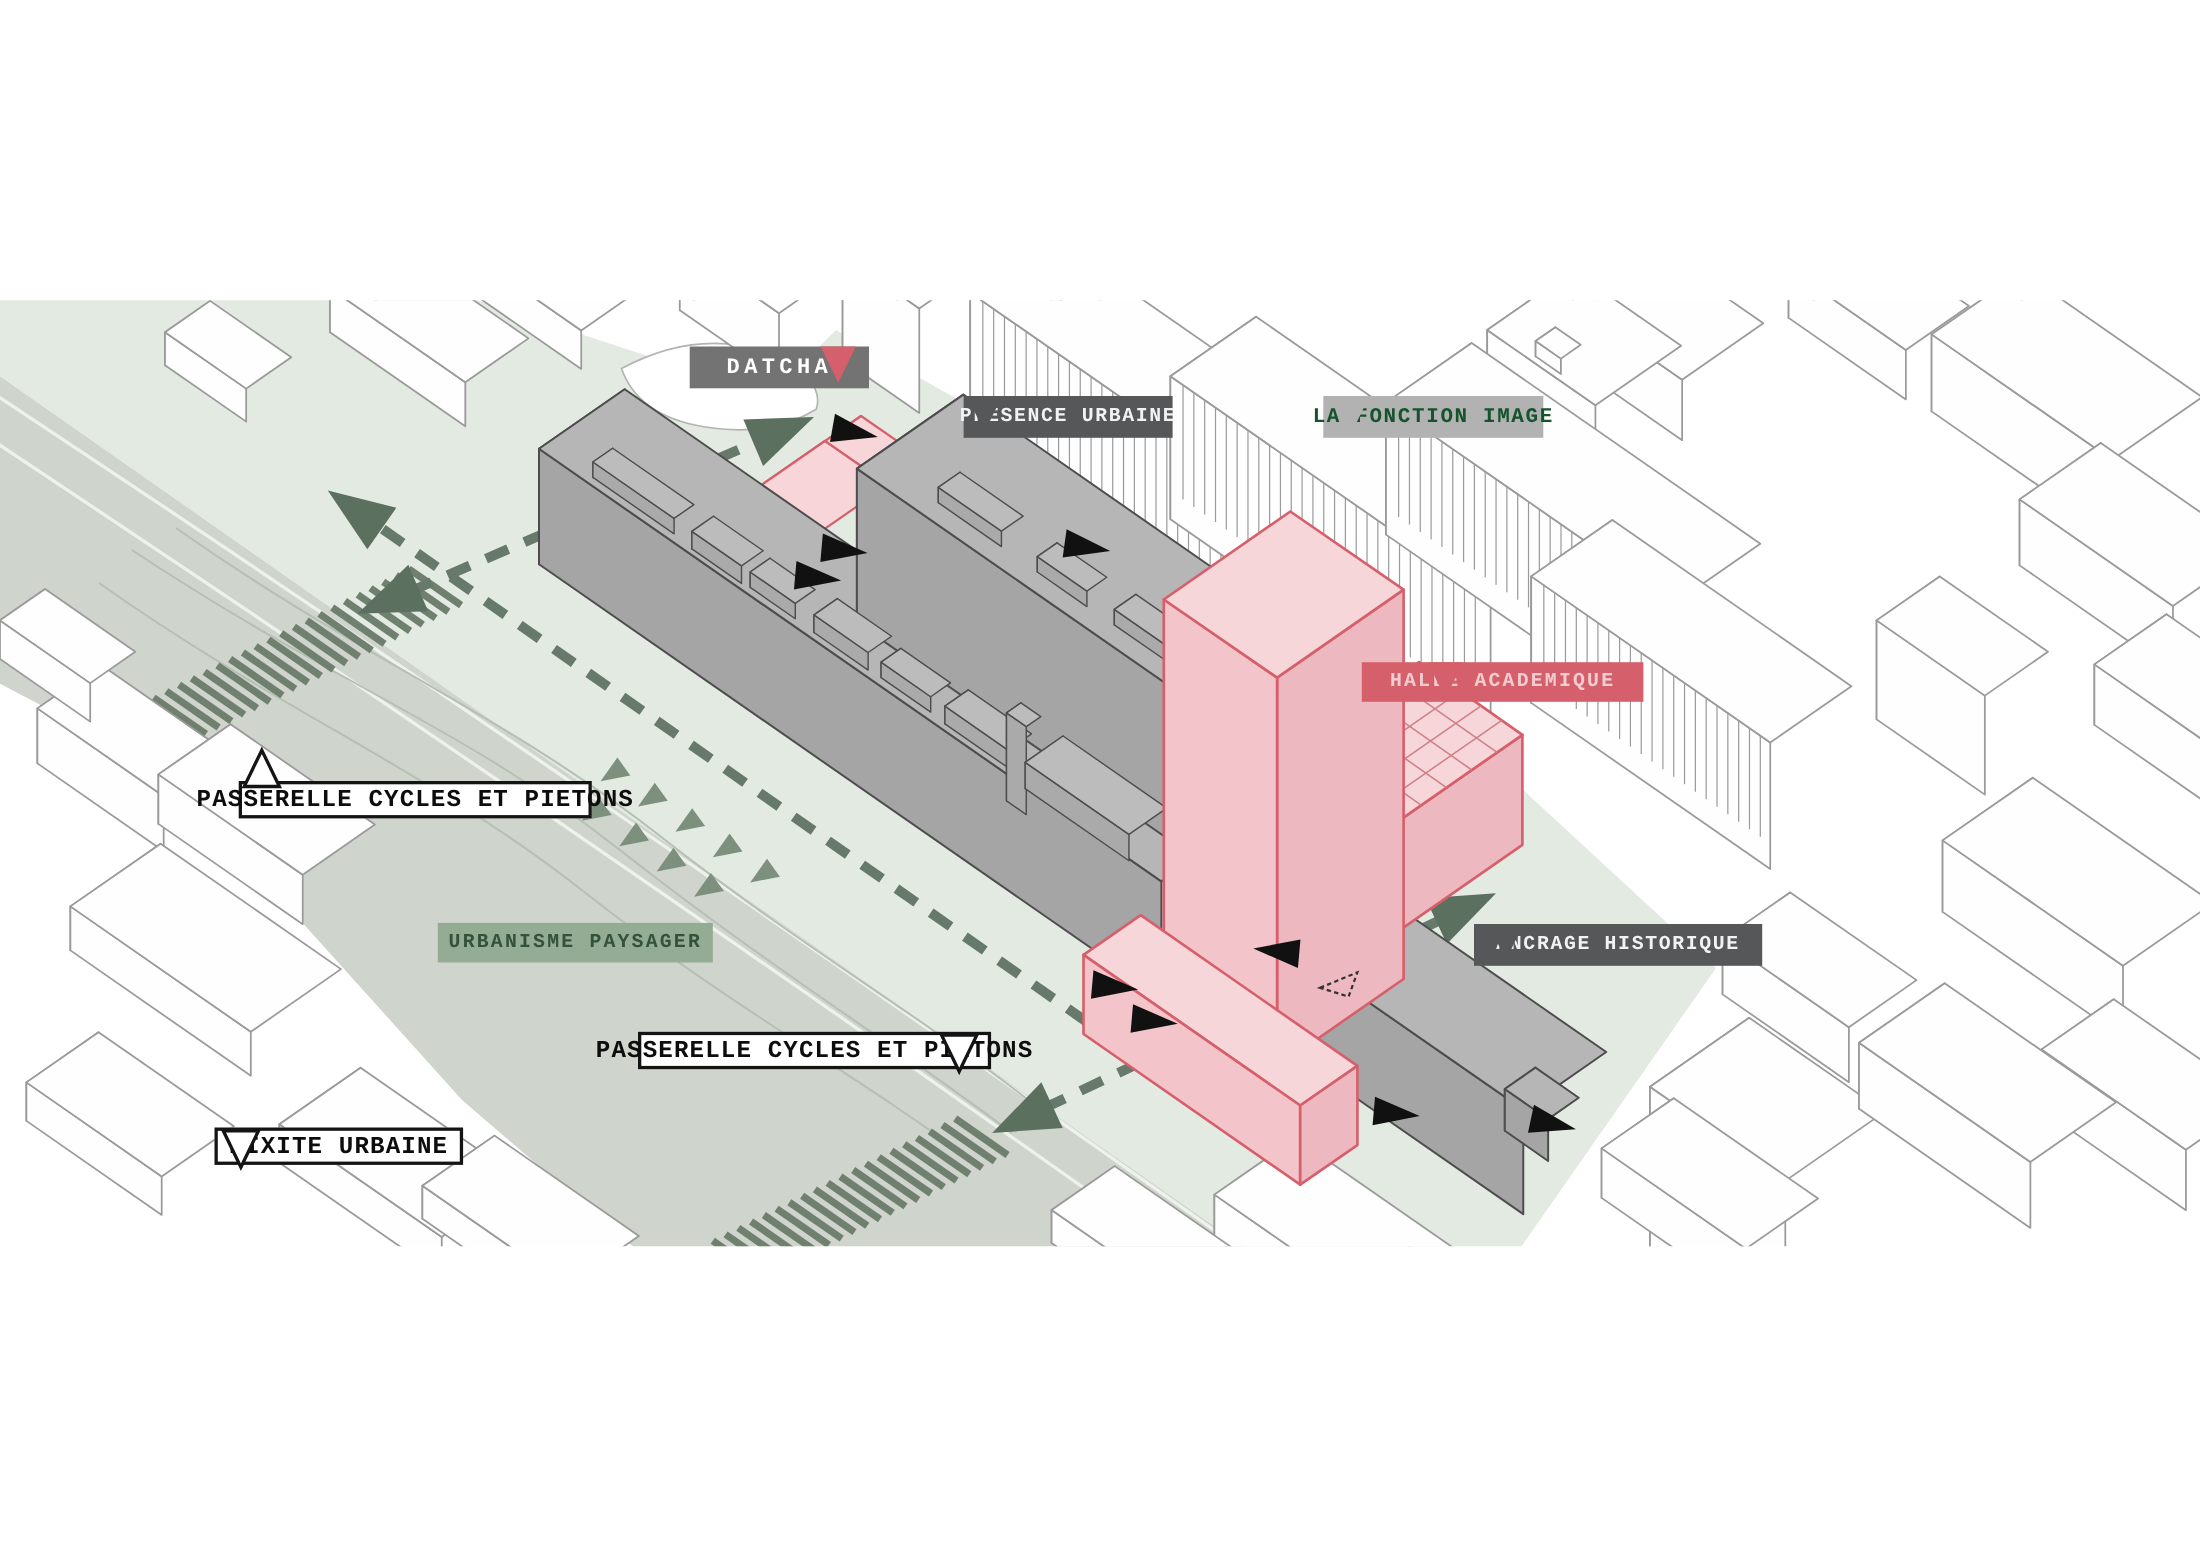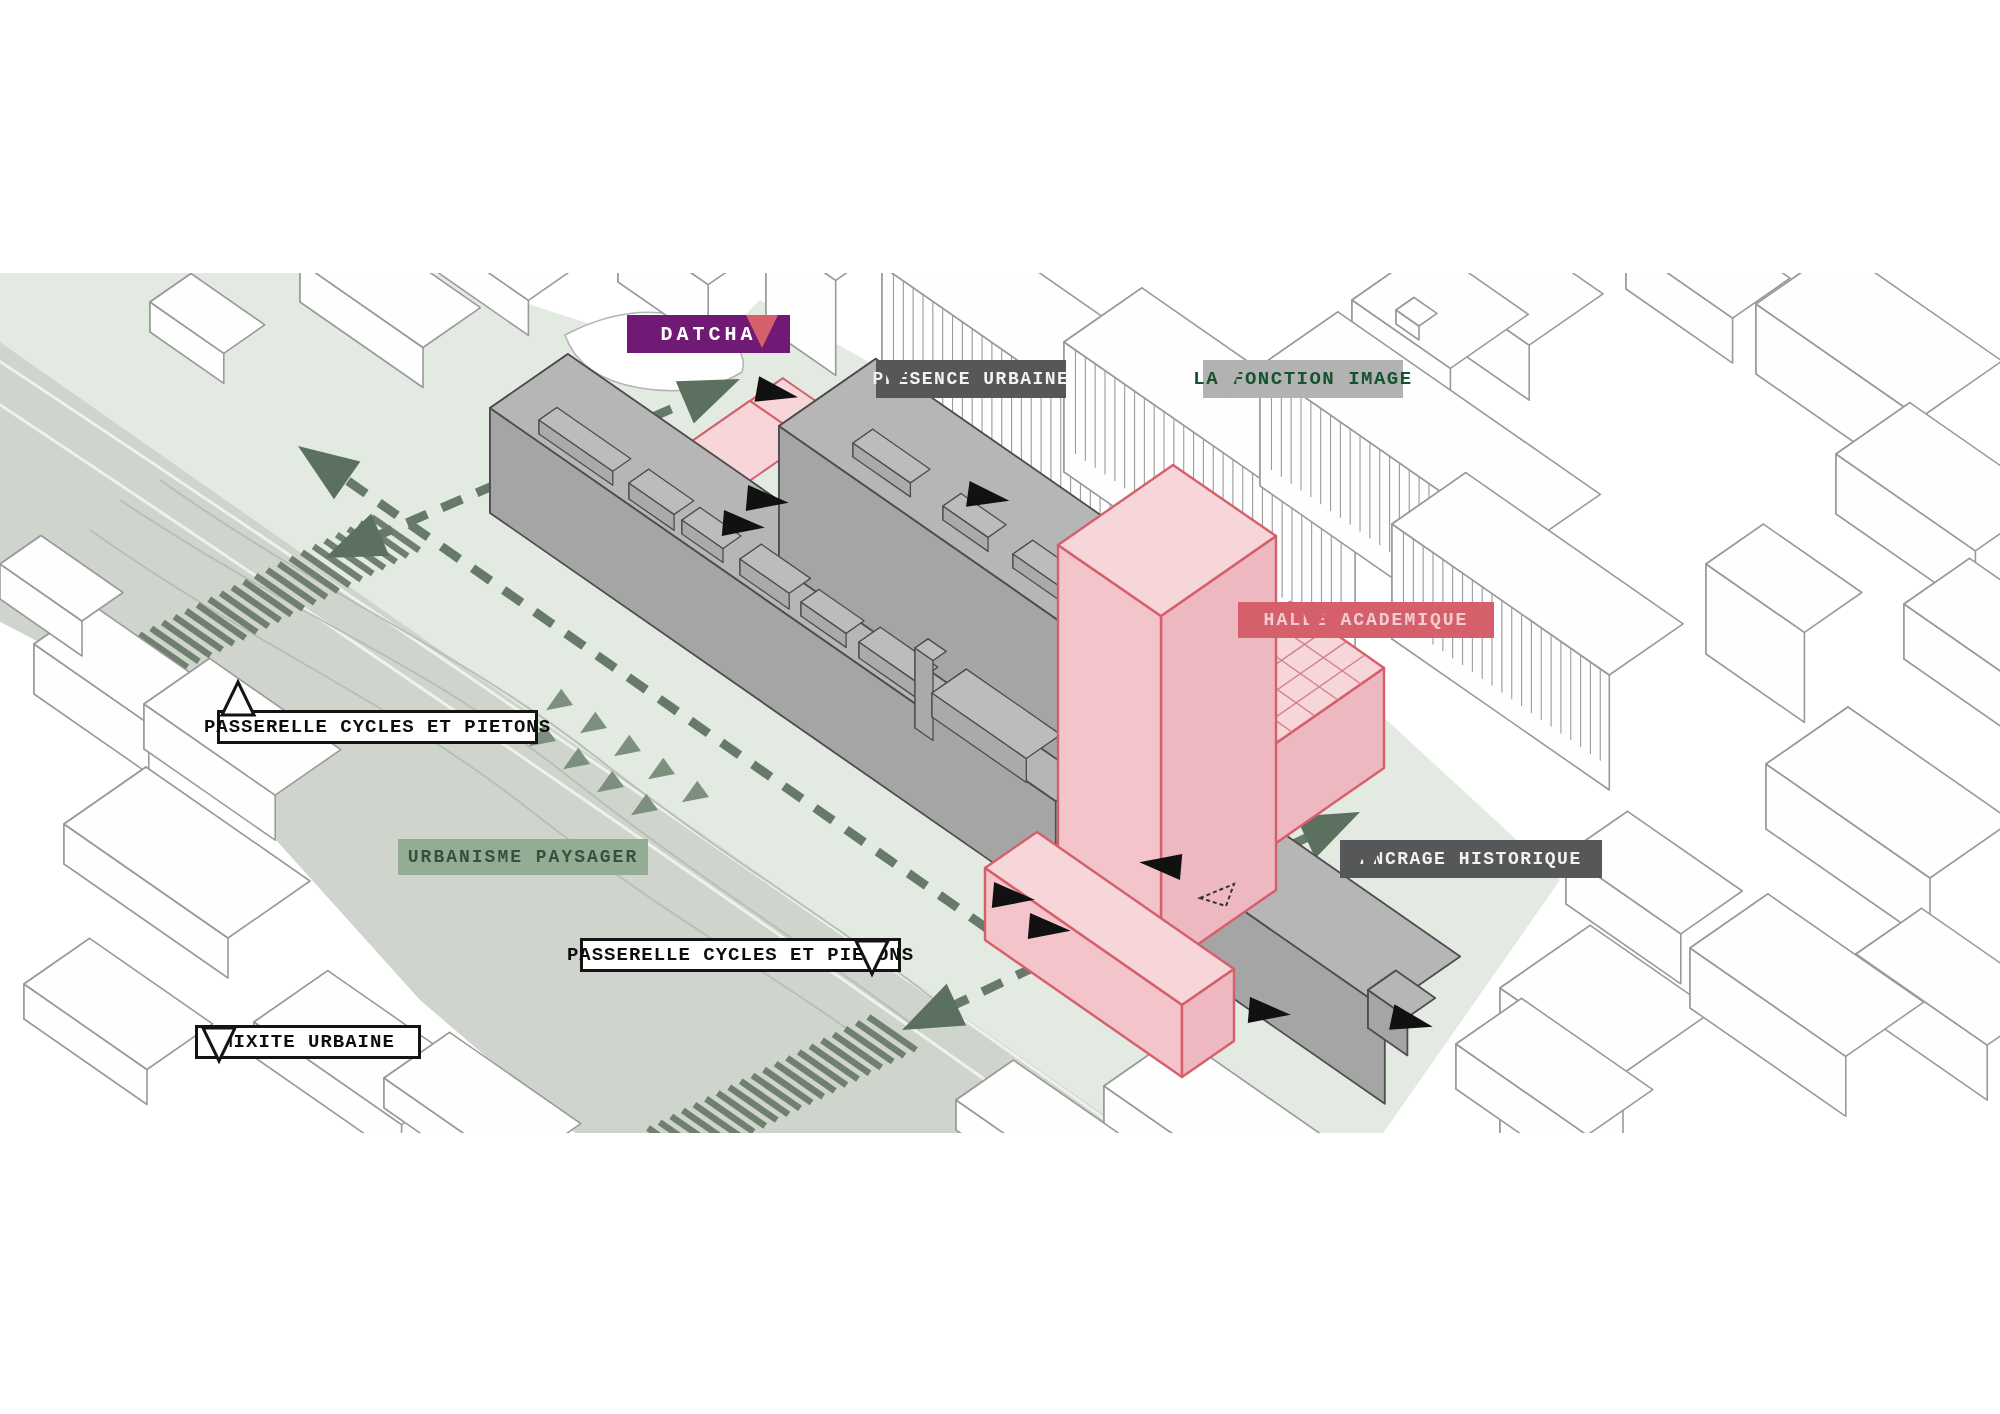--- a/index.html
+++ b/index.html
@@ -30,27 +30,27 @@
   .twTop{fill:#f7d6d9;} .twSW{fill:#f3c5ca;} .twSE{fill:#edb8bf;}
   .twTop,.twSW,.twSE{stroke:#d5606b;stroke-width:2.4;stroke-linejoin:round;}
   .grid{stroke:#cf8089;stroke-width:1.4;}
   .btri{fill:#111111;}
   .dashtri{fill:none;stroke:#333;stroke-width:2;stroke-dasharray:4 3;}
 
   
   .tag{position:absolute;display:flex;align-items:center;justify-content:center;
        height:38px;font-weight:bold;white-space:nowrap;z-index:5;}
   .tag .ptr{position:absolute;width:42px;height:36px;overflow:visible;}
-  .tag-red{background:#701a75;color:#ffffff;font-size:20px;letter-spacing:4px;}
+  .tag-red{background:#737373;color:#ffffff;font-size:20px;letter-spacing:4px;}
   .tag-red2{background:#d5606b;color:#f2cdd0;font-size:18px;letter-spacing:2px;height:36px;}
   .tag-dark{background:#565759;color:#f2f2f2;font-size:18px;letter-spacing:1.5px;}
   .tag-gray{background:#b1b2b1;color:#14532d;font-size:19px;letter-spacing:1.5px;}
   .tag-green{background:#93ac93;color:#33513c;font-size:18px;letter-spacing:2px;height:36px;}
   .tag-white{background:#ffffff;color:#0d0d0d;border:3px solid #141414;
-             font-size:19px;letter-spacing:1px;height:28px;}
+             font-size:22px;letter-spacing:1px;height:28px;}
 </style>
 </head>
 <body>
 
 <div id="stage">
 
   <svg id="plan" width="2000" height="1414" viewBox="0 0 2000 1414">
     <defs>
       <clipPath id="band">
           <rect x="0" y="273" width="2000" height="860"></rect>

